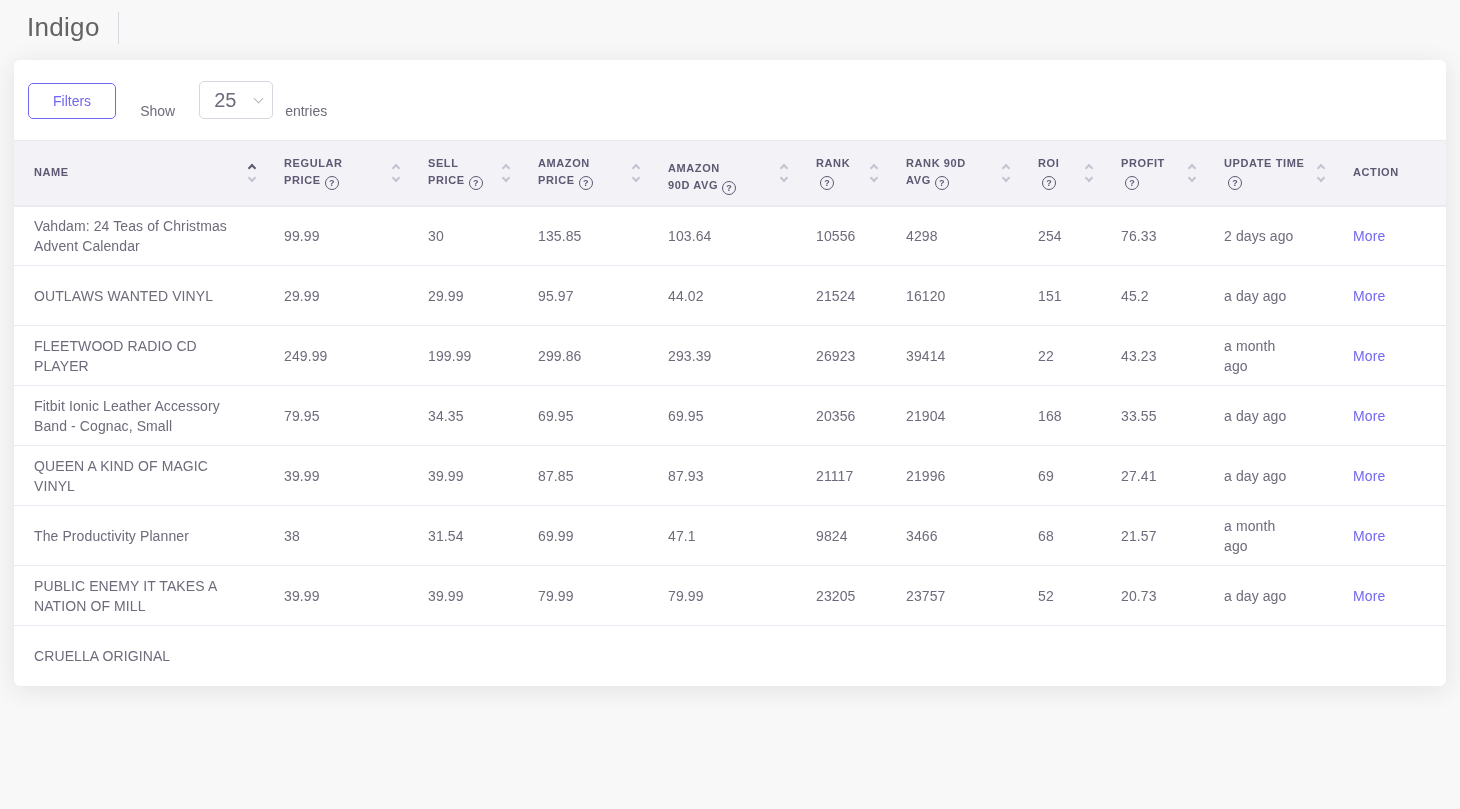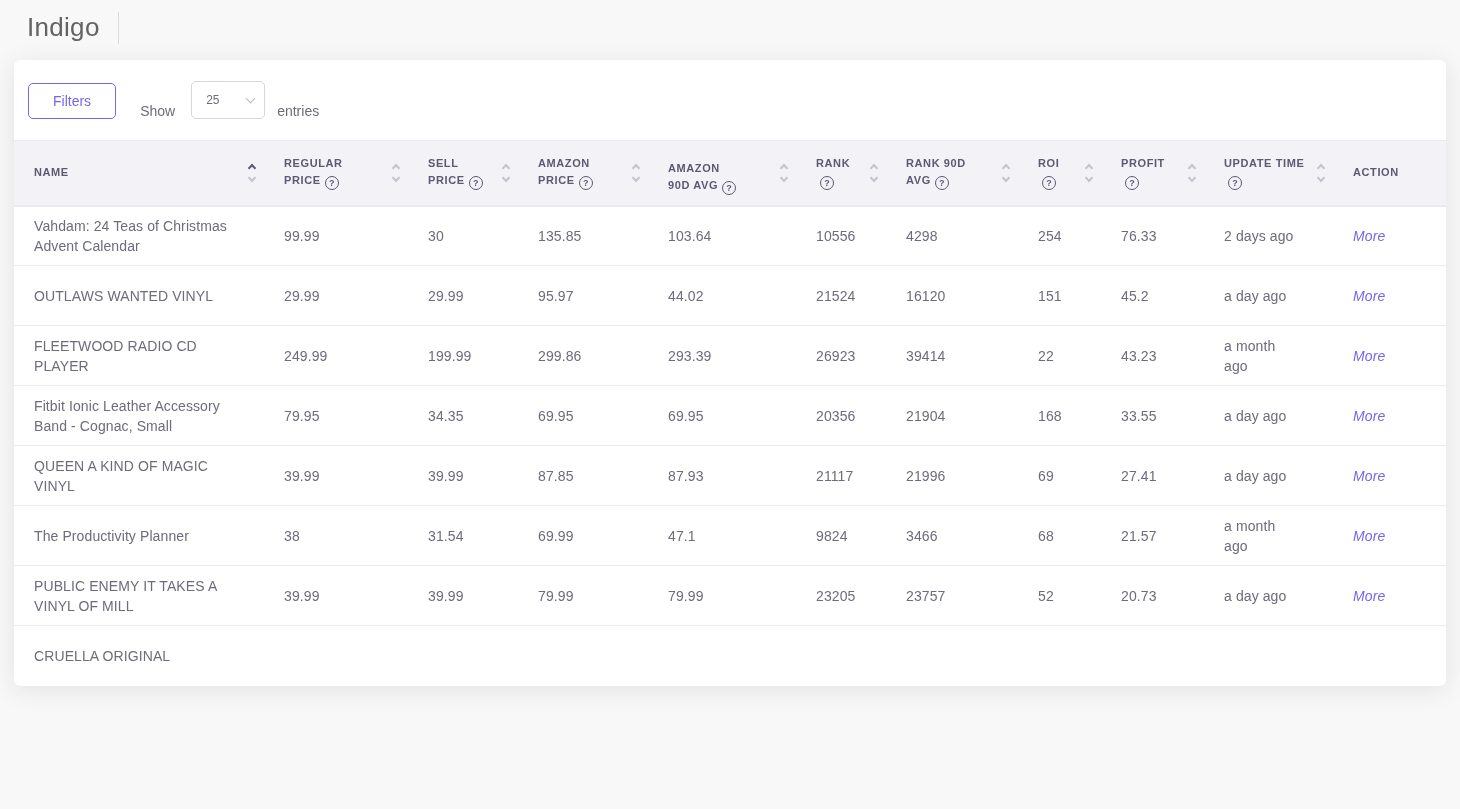--- a/index.html
+++ b/index.html
@@ -21,24 +21,24 @@
   }
   .toolbar { display: flex; align-items: flex-end; padding: 21px 14px; }
   .filters-btn {
     font-family: inherit; font-size: 14px; cursor: pointer;
     color: var(--accent); background: transparent;
     border: 1px solid var(--accent); border-radius: 5px;
     padding: 10px 24px; line-height: 1;
   }
   .show-label { margin-left: 24px; font-size: 14px; color: #6e6b7b; }
   .entries-select {
-    margin-left: 16px; width: 74px; height: 38px;
+    margin-left: 24px; width: 74px; height: 38px;
     border: 1px solid #d8d6de; border-radius: 5px;
     display: flex; align-items: center; justify-content: space-between;
-    padding: 0 10px 0 14px; font-size: 12px; color: #6e6b7b; cursor: pointer;
+    padding: 0 10px 0 14px; font-size: 20px; color: #6e6b7b; cursor: pointer;
     background: #fff;
   }
   .entries-label { margin-left: 12px; font-size: 14px; }
 
   table.grid { width: 100%; border-collapse: collapse; table-layout: fixed; }
   thead th {
     background: #f3f2f7;
     border-top: 1px solid #ebe9f1; border-bottom: 2px solid #ebe9f1;
     height: 65px; vertical-align: middle; text-align: left;
     font-size: 11px; font-weight: bold; letter-spacing: .6px;
@@ -66,21 +66,21 @@
   .chev.active { border-color: #5e5873; }
   .select-chev { width: 7px; height: 7px; border: solid #b9b7c2; border-width: 1.5px 1.5px 0 0; transform: rotate(135deg); margin-top: -3px; }
 
   tbody td {
     border-bottom: 1px solid #ebe9f1;
     font-size: 14px; color: #6e6b7b;
     padding: 9px 20px; height: 60px; vertical-align: middle;
     line-height: 20px; letter-spacing: .1px;
   }
   tbody td:nth-child(10) { padding-right: 38px; }
-  .more-link { color: var(--accent); text-decoration: none; cursor: pointer; font-style: italic; }
+  .more-link { color: var(--accent); text-decoration: none; cursor: pointer; }
   tr.partial-row td { border-bottom: none; }
 </style>
 </head>
 <body style="--accent: #7367f0;">
 
 <div class="page-header">
   <h1 class="page-title">Indigo</h1>
   <div class="title-divider"></div>
 </div>
 
@@ -246,21 +246,21 @@
           <td>69.99</td>
           <td>47.1</td>
           <td>9824</td>
           <td>3466</td>
           <td>68</td>
           <td>21.57</td>
           <td>a month ago</td>
           <td><a class="more-link">More</a></td>
         </tr>
         <tr>
-          <td>PUBLIC ENEMY IT TAKES A VINYL OF MILL</td>
+          <td>PUBLIC ENEMY IT TAKES A NATION OF MILL</td>
           <td>39.99</td>
           <td>39.99</td>
           <td>79.99</td>
           <td>79.99</td>
           <td>23205</td>
           <td>23757</td>
           <td>52</td>
           <td>20.73</td>
           <td>a day ago</td>
           <td><a class="more-link">More</a></td>

